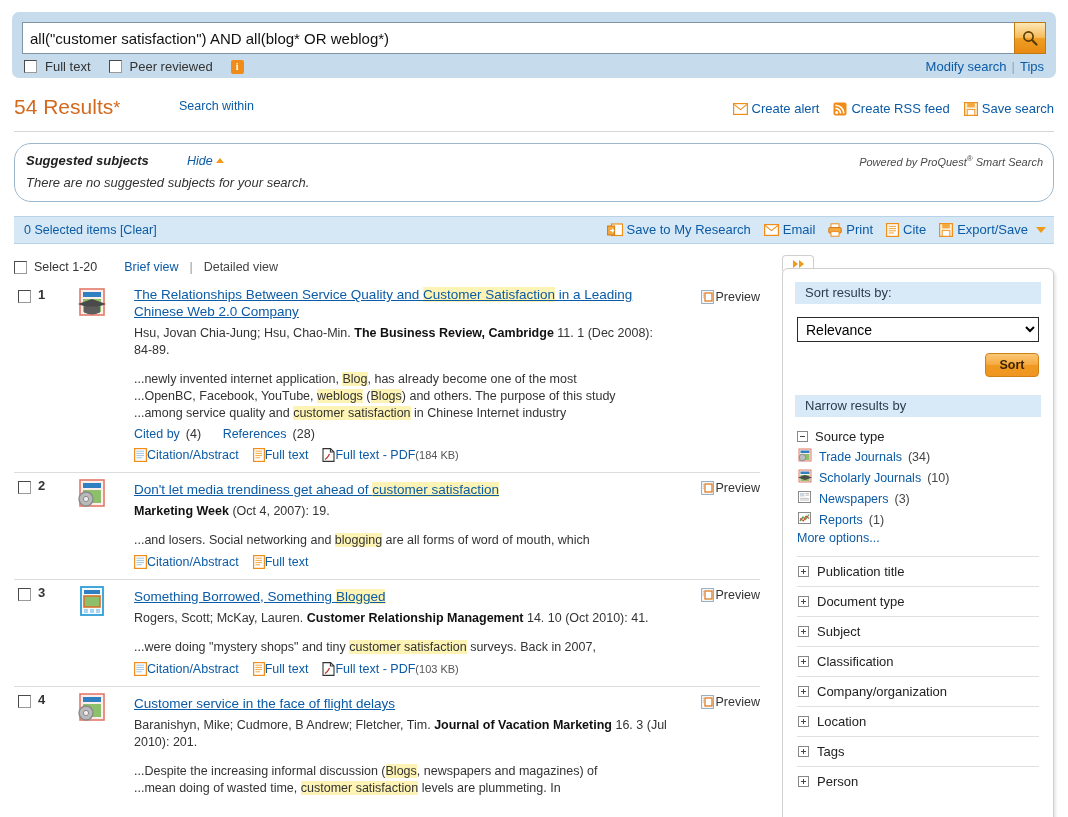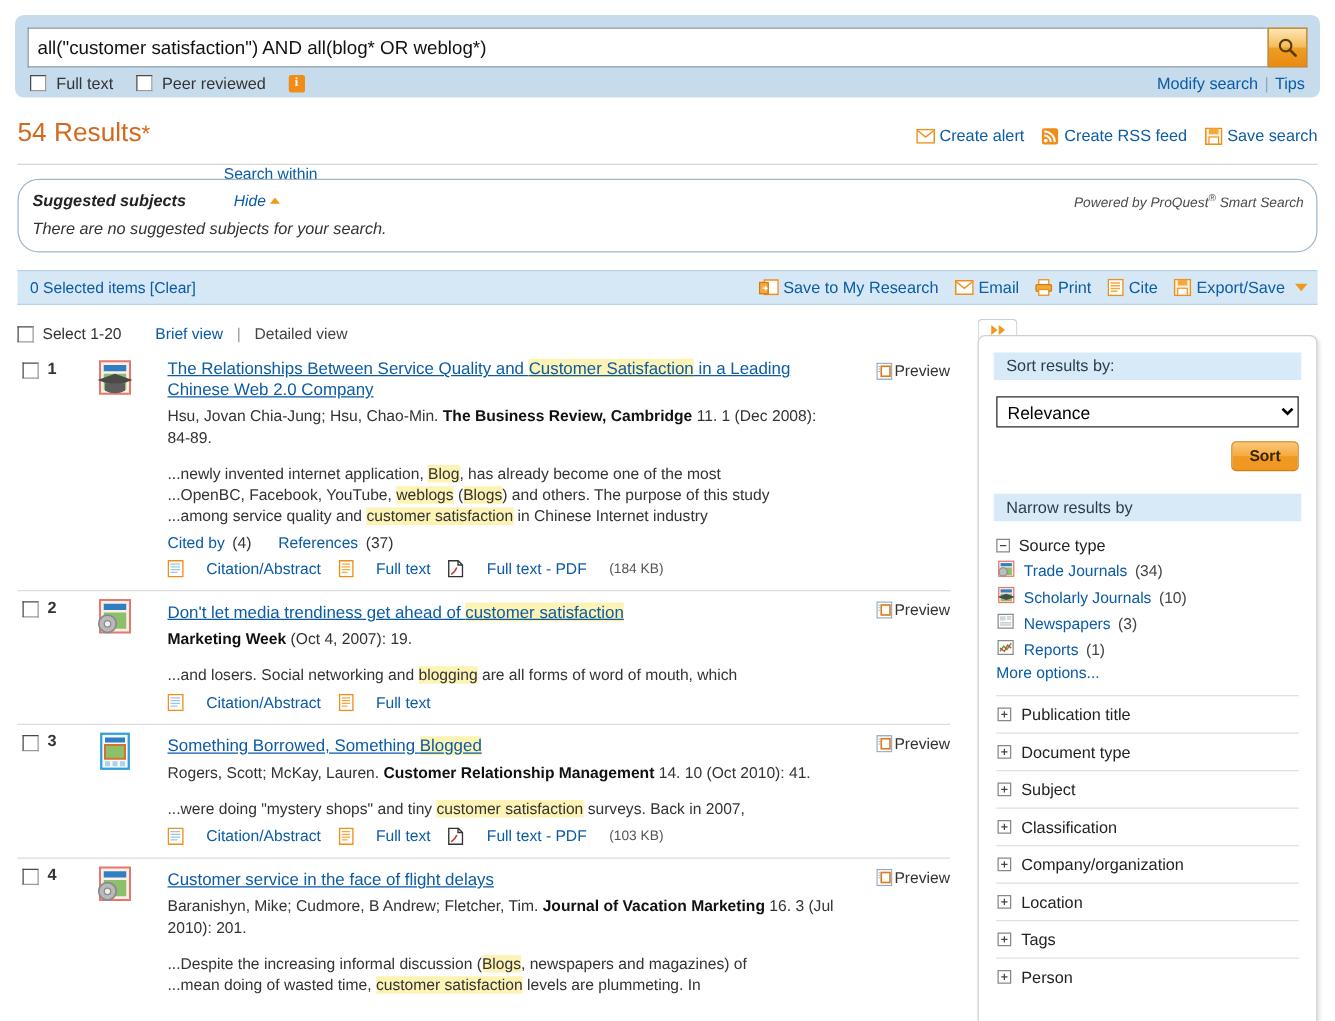--- a/index.html
+++ b/index.html
@@ -76,21 +76,21 @@
   .res-head {
     position: absolute; left: 14px; top: 95px; width: 1040px; height: 36px;
   }
   .res-count {
     font-size: 21px; color: #d2691e; font-weight: normal;
     position: absolute; left: 0; top: 0;
     font-family: "Liberation Sans", sans-serif;
   }
   .res-count .star { font-size: 18px; }
   .search-within {
-    position: absolute; left: 165px; top: 4px; font-size: 12.5px; margin-top: 33px;
+    position: absolute; left: 165px; top: 4px; font-size: 12.5px;
   }
   .head-actions {
     position: absolute; right: 0; top: 6px;
     display: flex; align-items: center; gap: 14px; font-size: 13px;
   }
   .act { display: flex; align-items: center; gap: 4px; }
   .hr-line {
     position: absolute; left: 14px; top: 131px; width: 1040px;
     border-top: 1px solid #d6d6d6;
   }
@@ -182,21 +182,21 @@
   .r-snip { font-size: 12.5px; color: #333; margin-top: 12px; line-height: 16px; }
   .r-snip div { margin-bottom: 1px; }
   .r-cited { margin-top: 6px; font-size: 12.5px; }
   .r-cited a { margin-right: 6px; }
   .r-cited .cnt { color: #333; margin-right: 18px; }
   .r-links {
     margin-top: 7px; font-size: 12.5px;
     display: flex; align-items: center; gap: 5px; flex-wrap: wrap;
   }
   .r-links .kb { color: #555; font-size: 11px; }
-  .lnkgrp { display: inline-flex; align-items: center; gap: 18px; margin-right: 9px; }
+  .lnkgrp { display: inline-flex; align-items: center; gap: 0; margin-right: 9px; }
   .preview {
     position: absolute; right: 0; top: 8px;
     display: flex; align-items: center; gap: 2px; font-size: 12.5px;
   }
 
   
   .sidebar {
     position: absolute; left: 782px; top: 268px;
     width: 272px; height: 560px;
     border: 1px solid #cfcfcf;
@@ -437,21 +437,21 @@
         <b>The Business Review, Cambridge</b>
         <span>11. 1  (Dec 2008): 84-89.</span>
       </div>
       <div class="r-snip">
           <div><span>...newly invented internet application, </span><span class="hl">Blog</span><span>, has already become one of the most</span></div>
           <div><span>...OpenBC, Facebook, YouTube, </span><span class="hl">weblogs</span><span> (</span><span class="hl">Blogs</span><span>) and others. The purpose of this study</span></div>
           <div><span>...among service quality and </span><span class="hl">customer satisfaction</span><span> in Chinese Internet industry</span></div>
         </div>
       <div class="r-cited">
         <a href="#">Cited by</a><span class="cnt">(4)</span>
-        <a href="#">References</a><span class="cnt">(37)</span>
+        <a href="#">References</a><span class="cnt">(28)</span>
       </div>
       <div class="r-links">
           <span class="lnkgrp">
             <svg width="13" height="14" viewBox="0 0 13 14">
               <rect x="0.6" y="0.6" width="11.8" height="12.8" fill="#fff" stroke="#ef8e1b" stroke-width="1.2"></rect>
               <g stroke="#9ec5e0" stroke-width="1">
                 <line x1="2.4" y1="3.2" x2="10" y2="3.2"></line>
                 <line x1="2.4" y1="5.4" x2="10" y2="5.4"></line>
                 <line x1="2.4" y1="7.6" x2="10" y2="7.6"></line>
                 <line x1="2.4" y1="9.8" x2="8" y2="9.8"></line>

